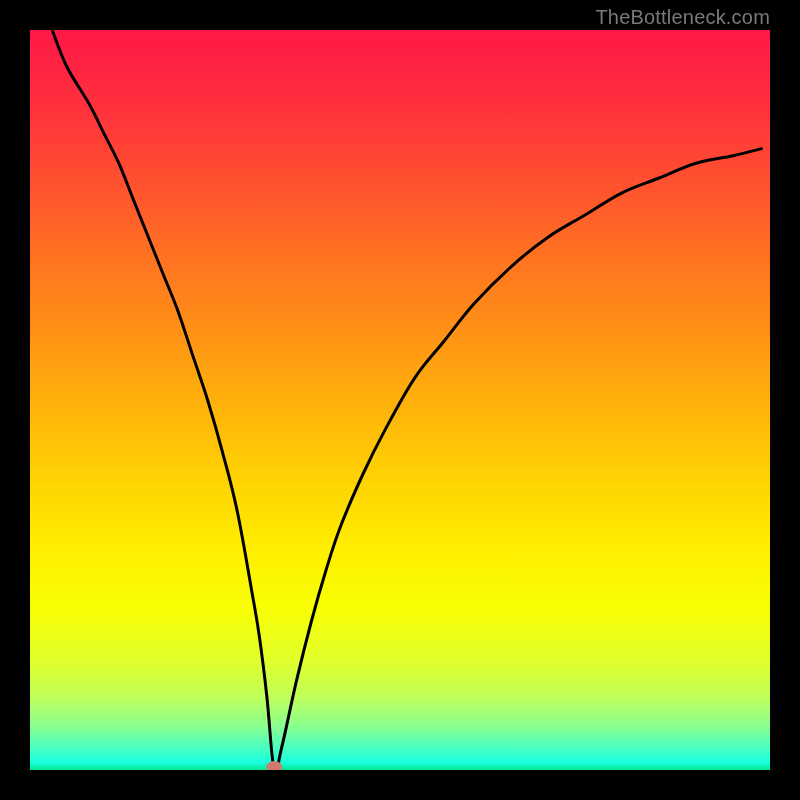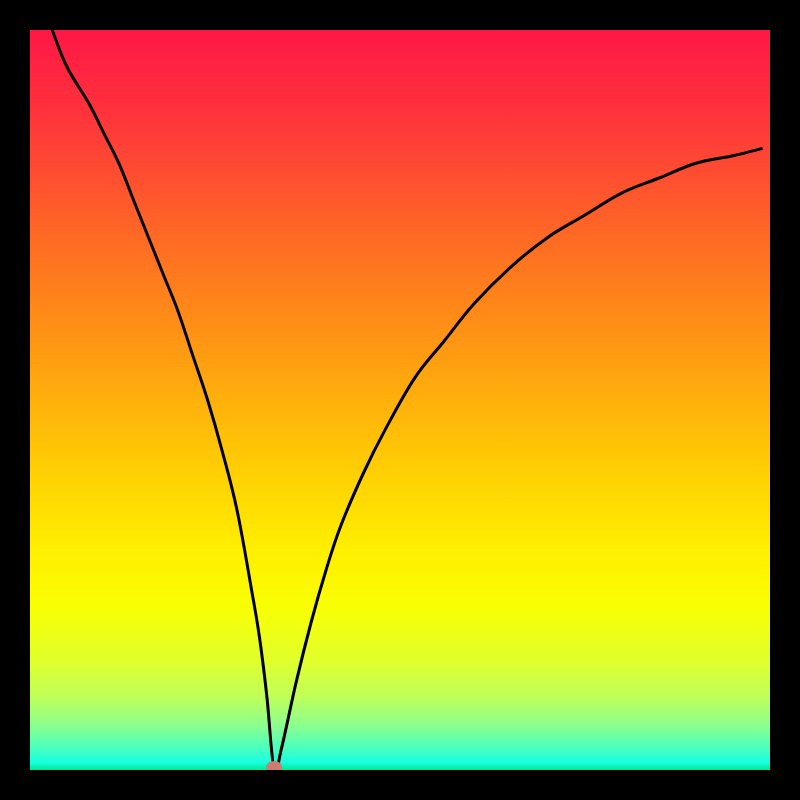--- a/index.html
+++ b/index.html
@@ -83,14 +83,15 @@
       </defs>
       <rect x="0" y="0" width="740" height="740" fill="url(#bg-grad)"></rect>
     </svg>
 
     <svg class="curve-layer" viewBox="0 0 740 740" preserveAspectRatio="none">
       <path id="curve-path" d="M 22.2 0 C 24.864 6.66 30.34 23.68 37 37 C 43.66 50.32 52.540000000000006 62.012 59.2 74 C 65.86 85.988 68.672 92.94400000000002 74 103.60000000000002 C 79.328 114.25600000000003 83.472 121.21200000000006 88.8 133.20000000000005 C 94.128 145.18800000000002 98.272 156.87999999999994 103.60000000000001 170.19999999999993 C 108.92800000000001 183.51999999999992 113.072 193.88000000000002 118.4 207.20000000000005 C 123.72800000000001 220.52000000000007 127.87199999999999 230.88 133.2 244.2 C 138.528 257.52 142.672 266.548 148 281.2 C 153.328 295.852 157.472 309.616 162.8 325.59999999999997 C 168.12800000000001 341.58399999999995 172.272 352.68399999999997 177.6 370 C 182.928 387.31600000000003 187.072 401.82 192.4 421.8 C 197.728 441.78000000000003 201.872 455.692 207.20000000000002 481 C 212.52800000000002 506.308 218.004 539.756 222 562.4 C 225.996 585.044 226.736 588.1519999999999 229.4 606.8 C 232.06400000000002 625.448 234.136 642.024 236.8 666 C 239.46400000000003 689.976 241.536 730.676 244.20000000000002 740 C 246.86400000000003 749.324 247.60400000000004 733.784 251.60000000000002 717.8 C 255.596 701.8159999999999 261.072 673.844 266.4 651.2 C 271.72799999999995 628.556 275.87199999999996 611.98 281.2 592 C 286.528 572.02 290.67199999999997 557.5160000000001 296 540.2 C 301.32800000000003 522.884 304.14 513.116 310.8 495.79999999999995 C 317.46000000000004 478.4839999999999 325.008 461.316 333 444 C 340.992 426.684 345.876 416.916 355.2 399.59999999999997 C 364.524 382.28399999999993 374.144 363.78399999999993 384.8 347.79999999999995 C 395.456 331.816 403.744 324.12 414.40000000000003 310.8 C 425.05600000000004 297.48 432.012 287.12 444 273.8 C 455.988 260.48 467.68 248.78799999999995 481 236.79999999999995 C 494.32 224.81199999999995 504.68 216.52400000000003 518 207.20000000000005 C 531.32 197.87600000000006 541.68 192.99200000000002 555 185 C 568.32 177.00799999999998 578.68 169.45999999999995 592 162.79999999999995 C 605.32 156.13999999999996 615.68 153.32799999999997 629 148 C 642.32 142.67200000000003 652.68 137.19600000000003 666 133.20000000000005 C 679.32 129.20400000000006 691.012 128.46400000000008 703 125.80000000000007 C 714.988 123.13600000000005 727.272 119.732 732.6 118.39999999999998" fill="none" stroke="#000" stroke-width="3" stroke-linejoin="round"></path>
       <ellipse id="marker-dot" cx="244.20000000000002" cy="737" rx="8" ry="6" fill="#cf7b6e"></ellipse>
     </svg>
   </div>
 
+  <div class="watermark">TheBottleneck.com</div>
 
 </div>
 
 </body></html>

